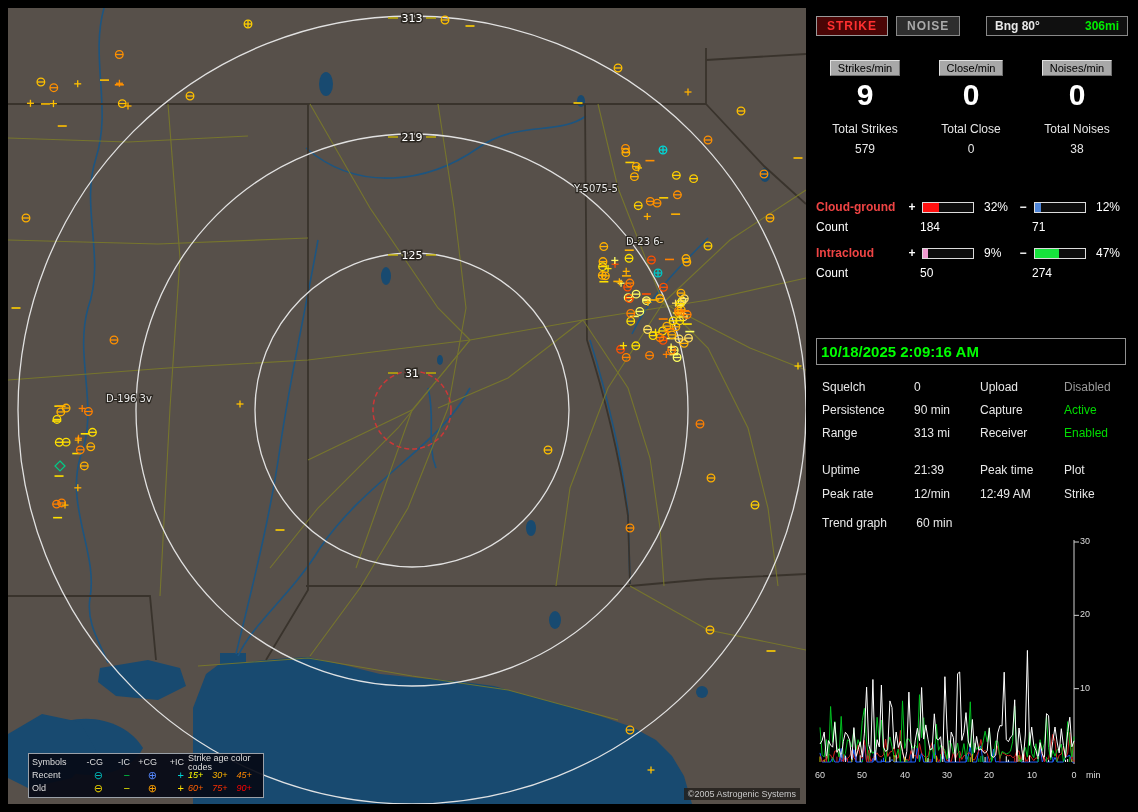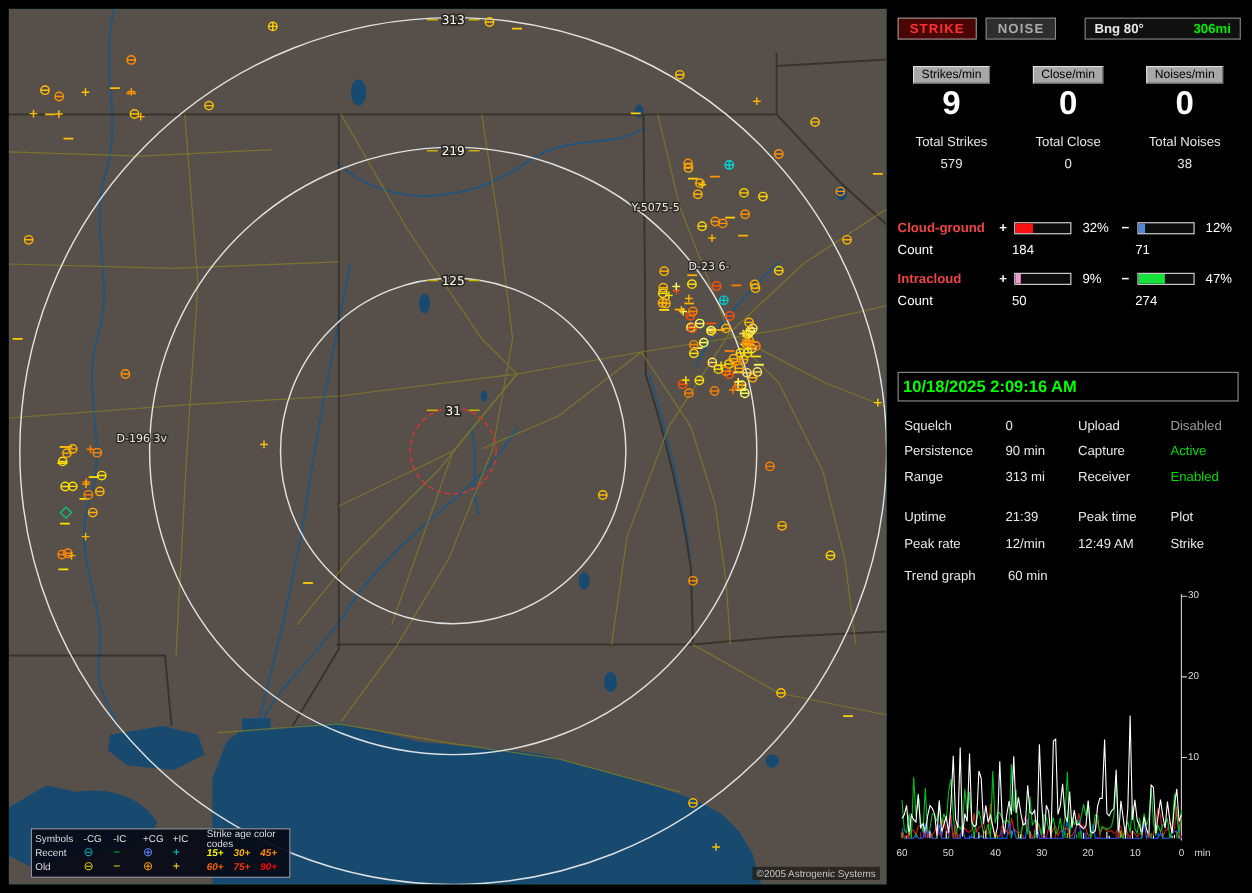--- a/index.html
+++ b/index.html
@@ -1,32 +1,32 @@
 <!DOCTYPE html>
 <html><head>
 <meta charset="utf-8">
 <style>
   *{margin:0;padding:0;box-sizing:border-box}
   html,body{background:#000}
   body{font-family:"Liberation Sans",sans-serif}
   .screen{position:relative;width:1138px;height:812px;background:#000;overflow:hidden}
 
   
-  .map{position:absolute;left:8px;top:8px;width:798px;height:796px;background:#0f766e;overflow:hidden}
+  .map{position:absolute;left:8px;top:8px;width:798px;height:796px;background:#be185d;overflow:hidden}
   .map svg#map-svg{position:absolute;left:0;top:0;width:798px;height:796px;display:block}
   #map-svg text{font-family:"DejaVu Sans",sans-serif}
 
   .legend{position:absolute;left:20px;bottom:6px;width:236px;background:rgba(6,10,22,.93);
           border:1px solid #9aa0a8;font-size:9px;color:#ddd;padding:2px 3px;line-height:1}
   .lg-row{display:flex;align-items:center;height:13px}
   .lg-c1{width:44px}
-  .lg-sym{width:27px;text-align:left;font-size:11px}
+  .lg-sym{width:27px;text-align:right;font-size:11px}
   .lg-head .lg-sym{font-size:9px}
   .lg-age-title{flex:1;padding-left:4px}
-  .lg-ages{flex:1;display:flex;gap:9px;padding-left:4px;font-weight:bold}
+  .lg-ages{flex:1;display:flex;gap:9px;padding-left:4px;font-weight:normal}
   .copyright{position:absolute;right:6px;bottom:4px;font-size:9px;color:#c8c8c8;
              background:rgba(35,32,28,.85);padding:1px 4px}
 
   
   .panel{position:absolute;left:812px;top:8px;width:318px;height:796px;color:#e8e8e8;font-size:12px}
 
   .p-topbar{position:absolute;top:8px;left:4px;right:2px;display:flex;align-items:center;gap:8px}
   .btn{font-weight:bold;font-size:12px;padding:2px 10px;letter-spacing:1px;cursor:pointer}
   .btn-strike{background:#4a0505;color:#ff3030;border:1px solid #999}
   .btn-noise{background:#2e2e2e;color:#aaa;border:1px solid #888}

